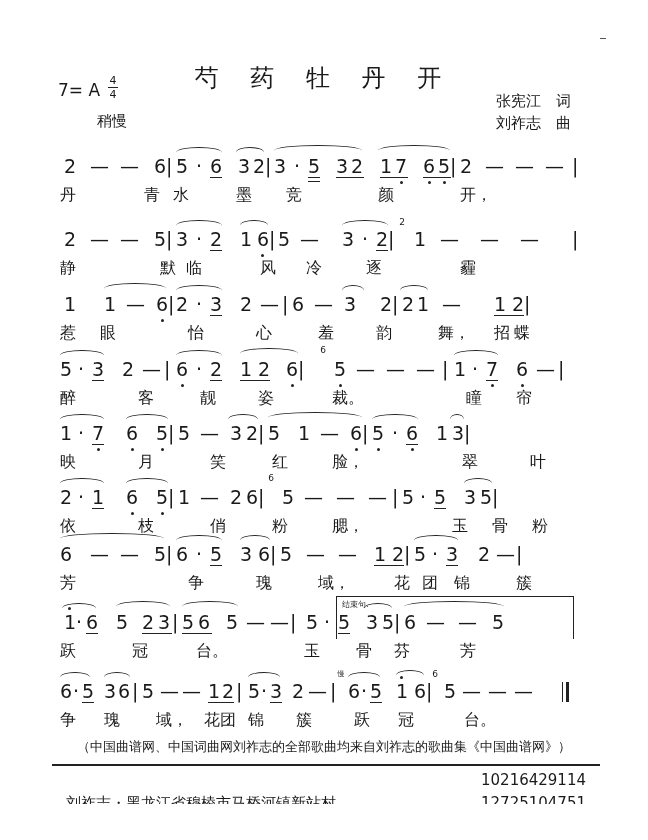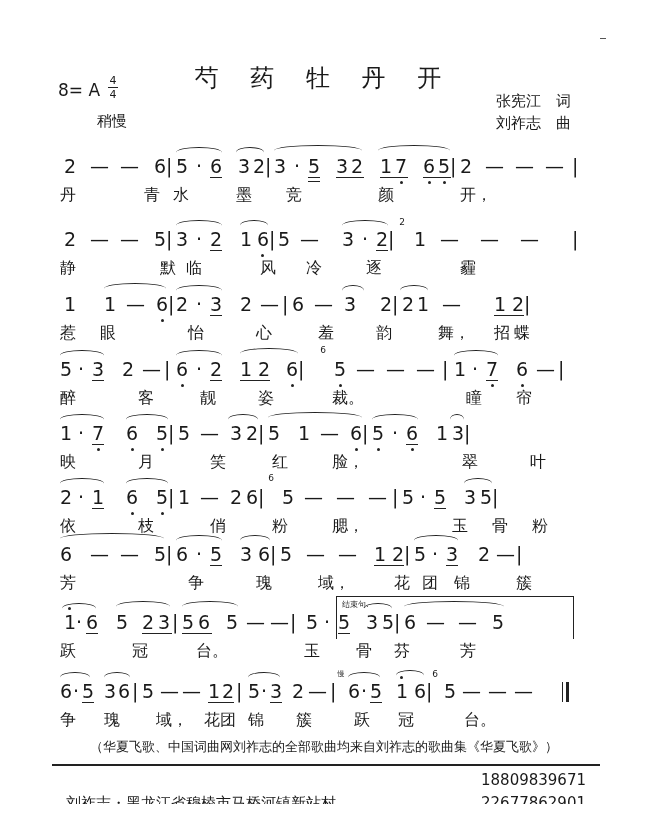--- a/index.html
+++ b/index.html
@@ -30,21 +30,21 @@
   .contact .phone { position: absolute; right: 0; top: 0; }
   .corner-mark { left: 600px; top: 38px; width: 6px; border-top: 1px solid #555; height: 0; }
   .finalbar { position: absolute; width: 3px; background: #222; }
 </style>
 </head>
 <body>
 
 <div class="abs corner-mark"></div>
 
 <div class="abs title">芍 药 牡 丹 开</div>
-<div class="abs key">8= A</div>
+<div class="abs key">7= A</div>
 <div class="abs meter">
   <div>4</div>
   <div class="line"></div>
   <div>4</div>
 </div>
 <div class="abs tempo">稍慢</div>
 <div class="abs credit" style="top:92px;">张宪江　词</div>
 <div class="abs credit" style="top:114px;">刘祚志　曲</div>
 
 <div class="row-notes" style="top:153px;">
@@ -288,21 +288,21 @@
   <span class="lyric" style="left:44px">瑰</span>
   <span class="lyric" style="left:96px">域，</span>
   <span class="lyric" style="left:144px">花团</span>
   <span class="lyric" style="left:188px">锦</span>
   <span class="lyric" style="left:236px">簇</span>
   <span class="lyric" style="left:294px">跃</span>
   <span class="lyric" style="left:338px">冠</span>
   <span class="lyric" style="left:404px">台。</span>
 </div>
 
-<div class="abs footer-note">（华夏飞歌、中国词曲网刘祚志的全部歌曲均来自刘祚志的歌曲集《华夏飞歌》）</div>
+<div class="abs footer-note">（中国曲谱网、中国词曲网刘祚志的全部歌曲均来自刘祚志的歌曲集《中国曲谱网》）</div>
 <div class="abs footer-rule"></div>
 <div class="abs contact" style="top:771px;">
-  <span class="phone">18809839671</span>
+  <span class="phone">10216429114</span>
 </div>
 <div class="abs contact" style="top:794px; height:10px; overflow:hidden;">
   <span>刘祚志・黑龙江省穆棱市马桥河镇新站村</span>
-  <span class="phone">22677862901</span>
+  <span class="phone">12725104751</span>
 </div>
 
 </body></html>

